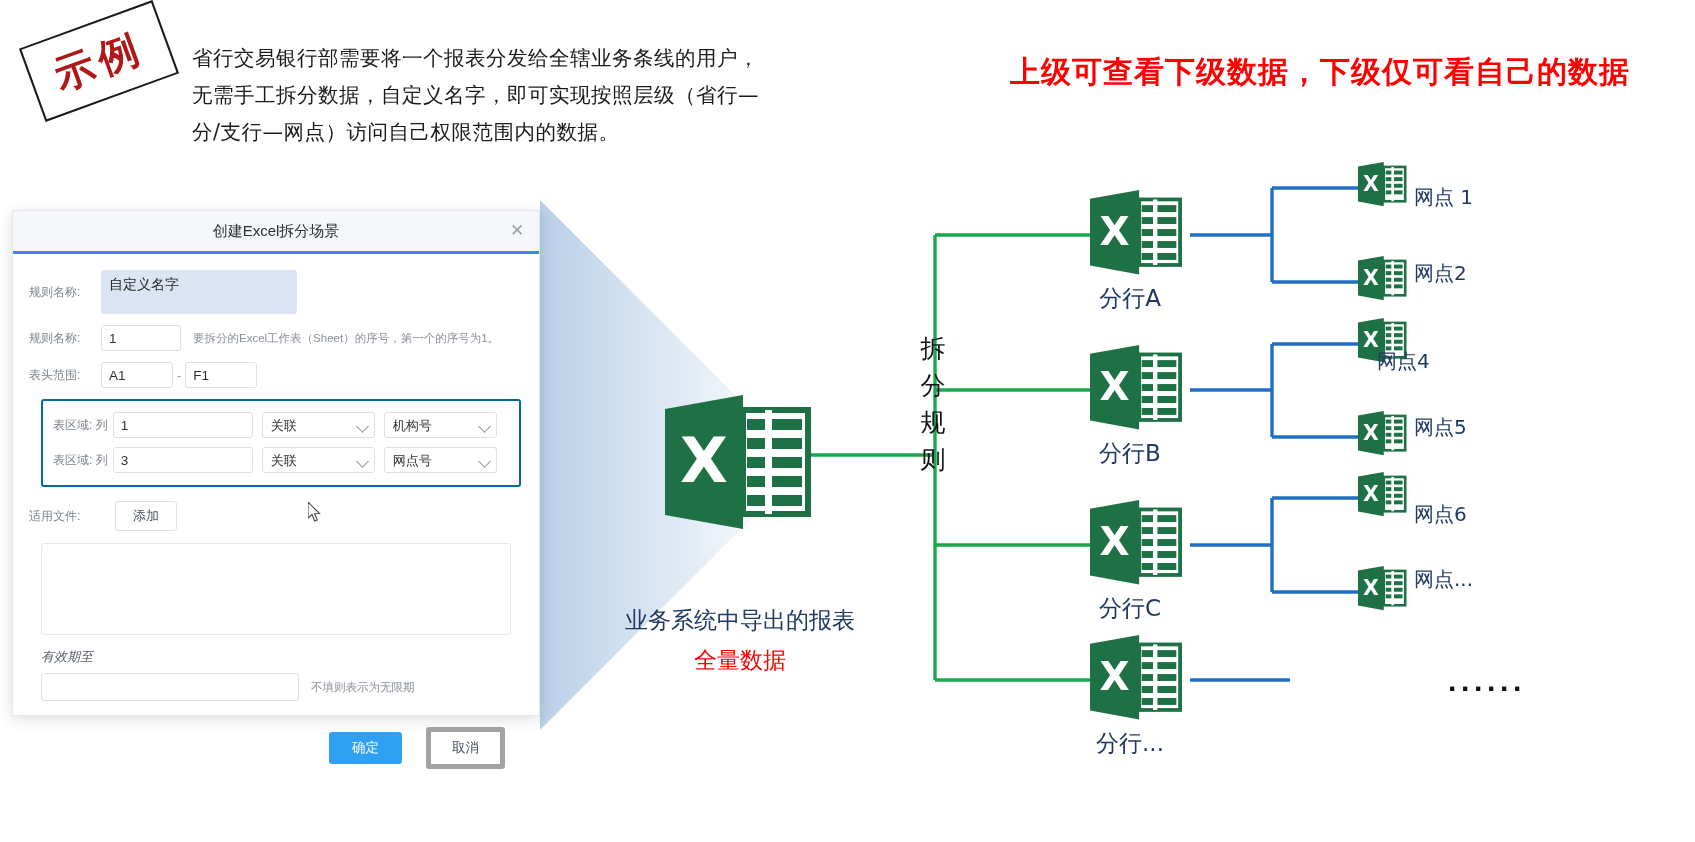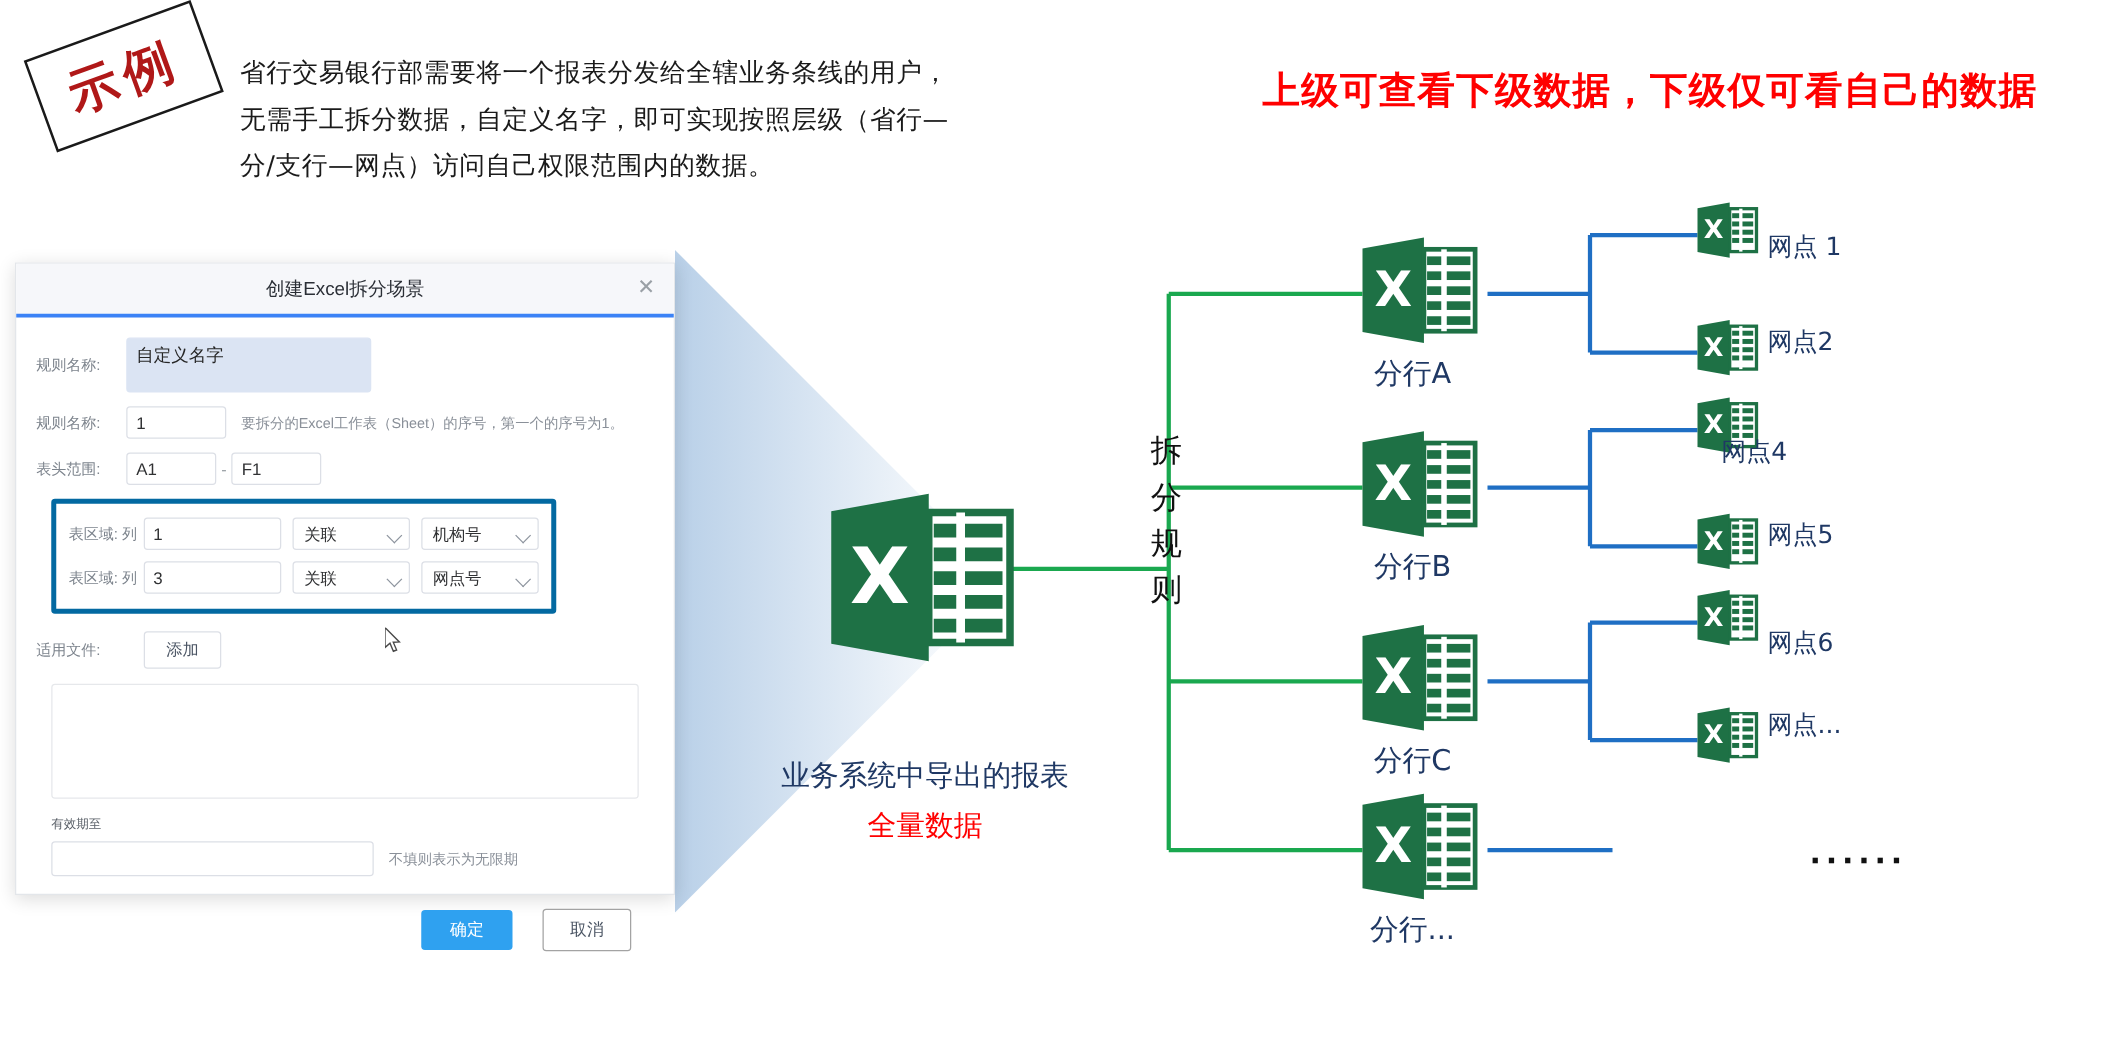--- a/index.html
+++ b/index.html
@@ -80,22 +80,22 @@
     font-size:13.5px;color:#303133;background:#fff;box-sizing:border-box;
     font-family:"Liberation Sans",sans-serif;
   }
   .inp.filled{background:#dbe4f3;border-color:#dbe4f3;width:196px;height:44px;line-height:27px;font-size:14px;color:#262626;}
   .inp.w80{width:80px;}
   .inp.w72{width:72px;}
   .hint{font-size:11.5px;color:#8a9099;margin-left:12px;}
   .dash{margin:0 4px;color:#9aa0a6;font-size:13px;}
 
   .group{
-    border:4px solid #0369a1;border-radius:3px;
-    padding:11px 10px 12px 10px;margin:6px 0 14px 12px;width:404px;
+    border:2px solid #0369a1;border-radius:3px;
+    padding:11px 10px 12px 10px;margin:6px 0 14px 12px;width:480px;
     box-sizing:border-box;
   }
   .grow{display:flex;align-items:center;margin-bottom:9px;}
   .grow:last-child{margin-bottom:0;}
   .glbl{font-size:12px;color:#7d848d;margin-right:5px;white-space:nowrap;}
   .inp.col{width:140px;height:26px;}
   .sel{
     position:relative;border:1px solid #dcdfe6;border-radius:3px;
     height:26px;line-height:26px;width:113px;margin-left:9px;
     font-size:13px;color:#303133;padding:0 22px 0 8px;background:#fff;
@@ -108,47 +108,47 @@
   }
   .btn-add{
     border:1px solid #dcdfe6;border-radius:3px;background:#fff;
     font-size:13px;color:#4a5463;padding:5px 17px;margin-left:14px;cursor:pointer;
     font-family:"Liberation Sans",sans-serif;
   }
   .bigbox{
     border:1px solid #e6e8eb;border-radius:3px;height:90px;
     margin:12px 12px 0 12px;background:#fff;
   }
-  .sect{font-size:10px;color:#5a6068;margin:13px 0 7px 12px;}
+  .sect{font-size:13px;color:#5a6068;margin:13px 0 7px 12px;font-style:italic;}
   .daterow{display:flex;align-items:center;margin-left:12px;}
   .inp.date{width:258px;height:28px;}
   .footer{
     display:flex;justify-content:flex-end;align-items:center;
     gap:24px;margin:26px 18px 0 0;
   }
   .btn-pri{
     background:#2fa1f0;color:#fff;border:none;border-radius:3px;
     font-size:13.5px;padding:7px 23px;cursor:pointer;
     font-family:"Liberation Sans",sans-serif;
   }
   .btn-sec{
-    background:#fff;color:#4a5463;border:1px solid #a3a3a3;border-radius:3px;
+    background:#fff;color:#4a5463;border:5px solid #a3a3a3;border-radius:3px;
     font-size:13.5px;padding:7px 21px;cursor:pointer;
     font-family:"Liberation Sans",sans-serif;
   }
   #cursor{left:308px;top:502px;width:16px;height:22px;}
 
   
   .navy{color:#1f3864;font-family:"DejaVu Sans","Liberation Sans",sans-serif;}
   .red{color:#ff0000;font-family:"DejaVu Sans","Liberation Sans",sans-serif;}
   .blk{color:#111111;font-family:"DejaVu Sans","Liberation Sans",sans-serif;}
   #src-label{left:590px;top:605px;width:300px;text-align:center;font-size:23px;}
   #src-sub{left:590px;top:645px;width:300px;text-align:center;font-size:23px;}
   #rule-text{
-    left:915px;top:342px;width:36px;
+    left:915px;top:330px;width:36px;
     font-size:25px;line-height:37px;text-align:center;
   }
   .branch-label{font-size:23px;width:170px;text-align:center;}
   .node-label{font-size:20px;white-space:nowrap;}
   #dots{left:1448px;top:672px;font-size:30px;letter-spacing:3px;color:#111;font-weight:bold;}
 </style>
 </head>
 <body>
 
 <div class="abs" id="stamp">

